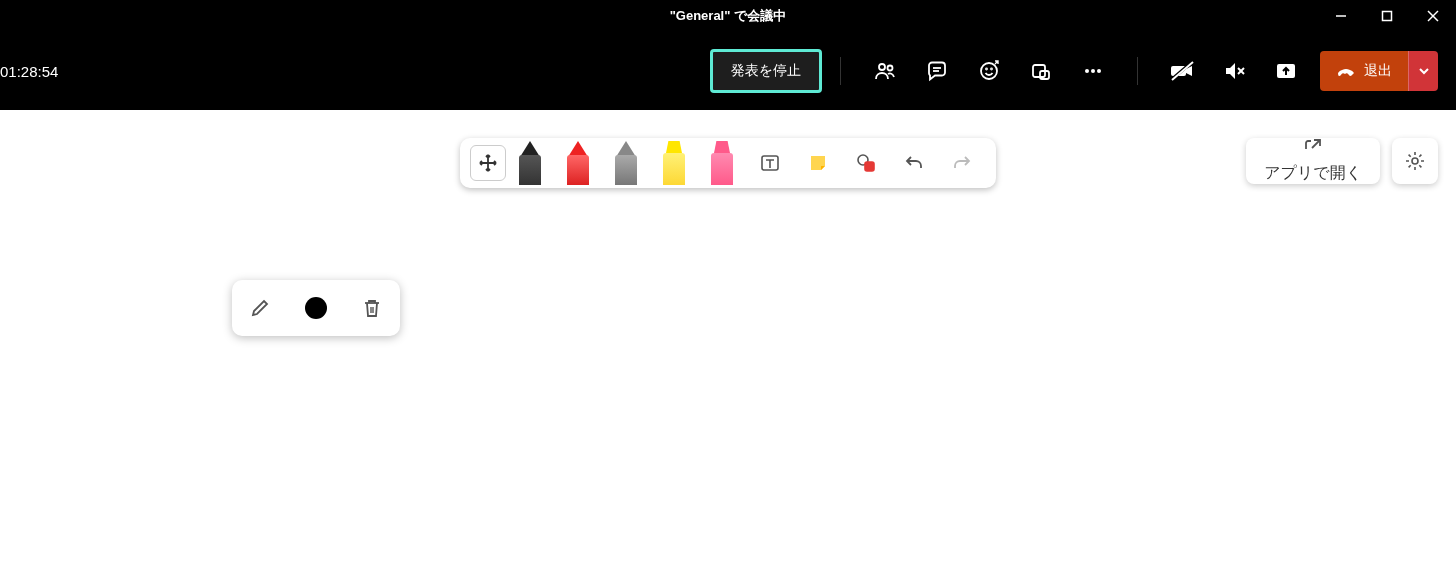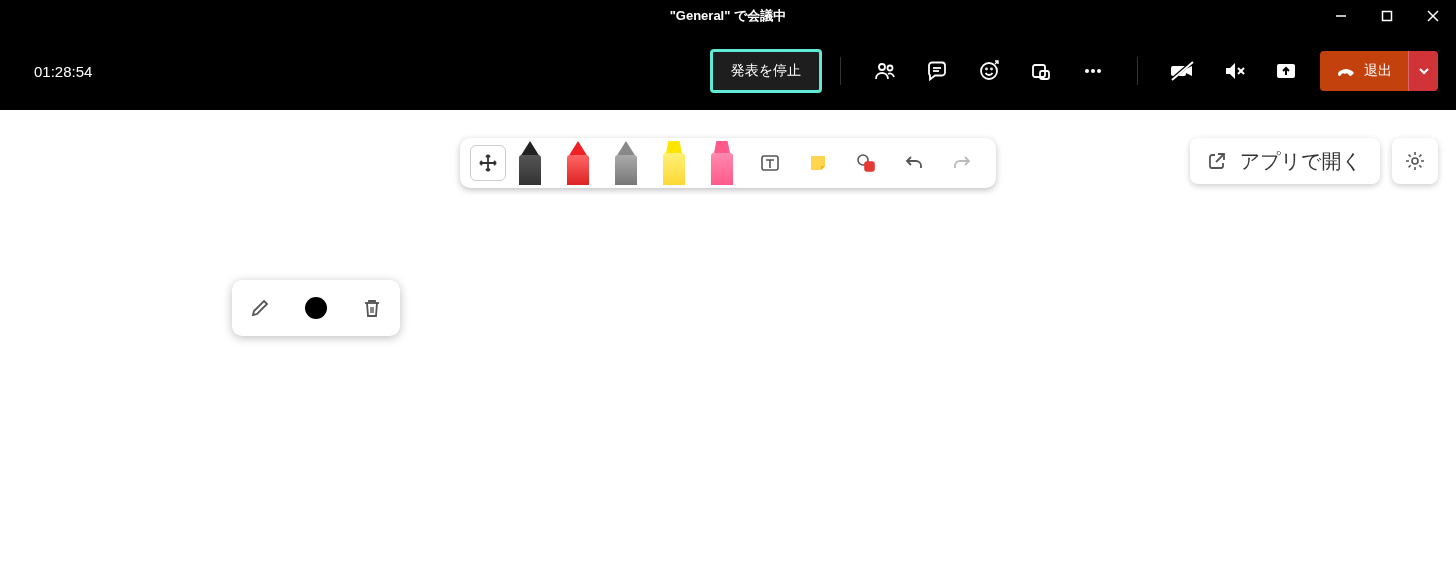--- a/index.html
+++ b/index.html
@@ -46,21 +46,20 @@
 
   
   .meetbar {
     height: 78px;
     background: #000;
     display: flex;
     align-items: center;
     color: #fff;
   }
   .timer {
-    margin-left: 34px;
     font-size: 15px;
   }
   .meet-right {
     margin-left: auto;
     display: flex;
     align-items: center;
     height: 100%;
   }
   .stop-btn {
     border: 3px solid #5eead4;
@@ -180,22 +179,23 @@
   .open-app {
     display: flex;
     align-items: center;
     gap: 14px;
     height: 46px;
     padding: 0 18px;
     background: #fff;
     border-radius: 8px;
     box-shadow: 0 2px 6px rgba(0,0,0,0.2);
     cursor: pointer;
-    font-size: 20px;
+    font-size: 16px;
     color: #333;
+    flex-direction: column;
   }
   .settings-btn {
     width: 46px;
     height: 46px;
     display: flex;
     align-items: center;
     justify-content: center;
     background: #fff;
     border-radius: 8px;
     box-shadow: 0 2px 6px rgba(0,0,0,0.2);

